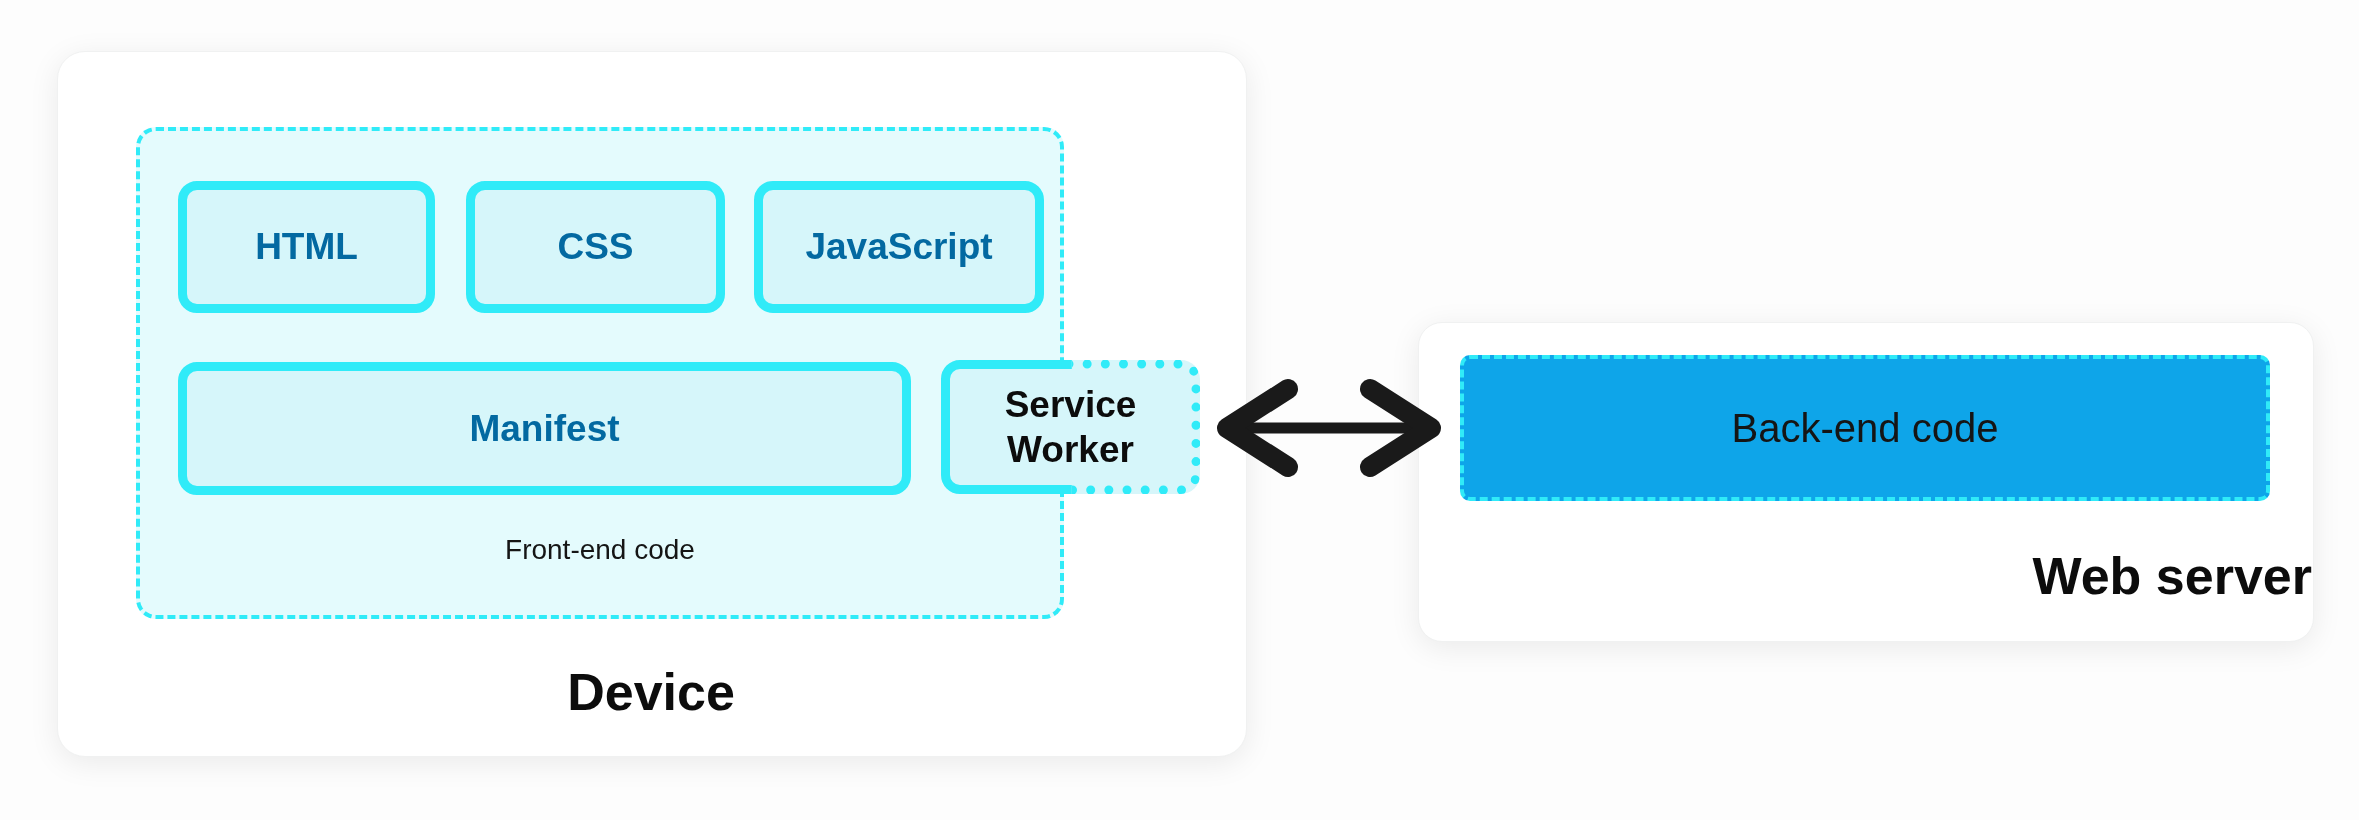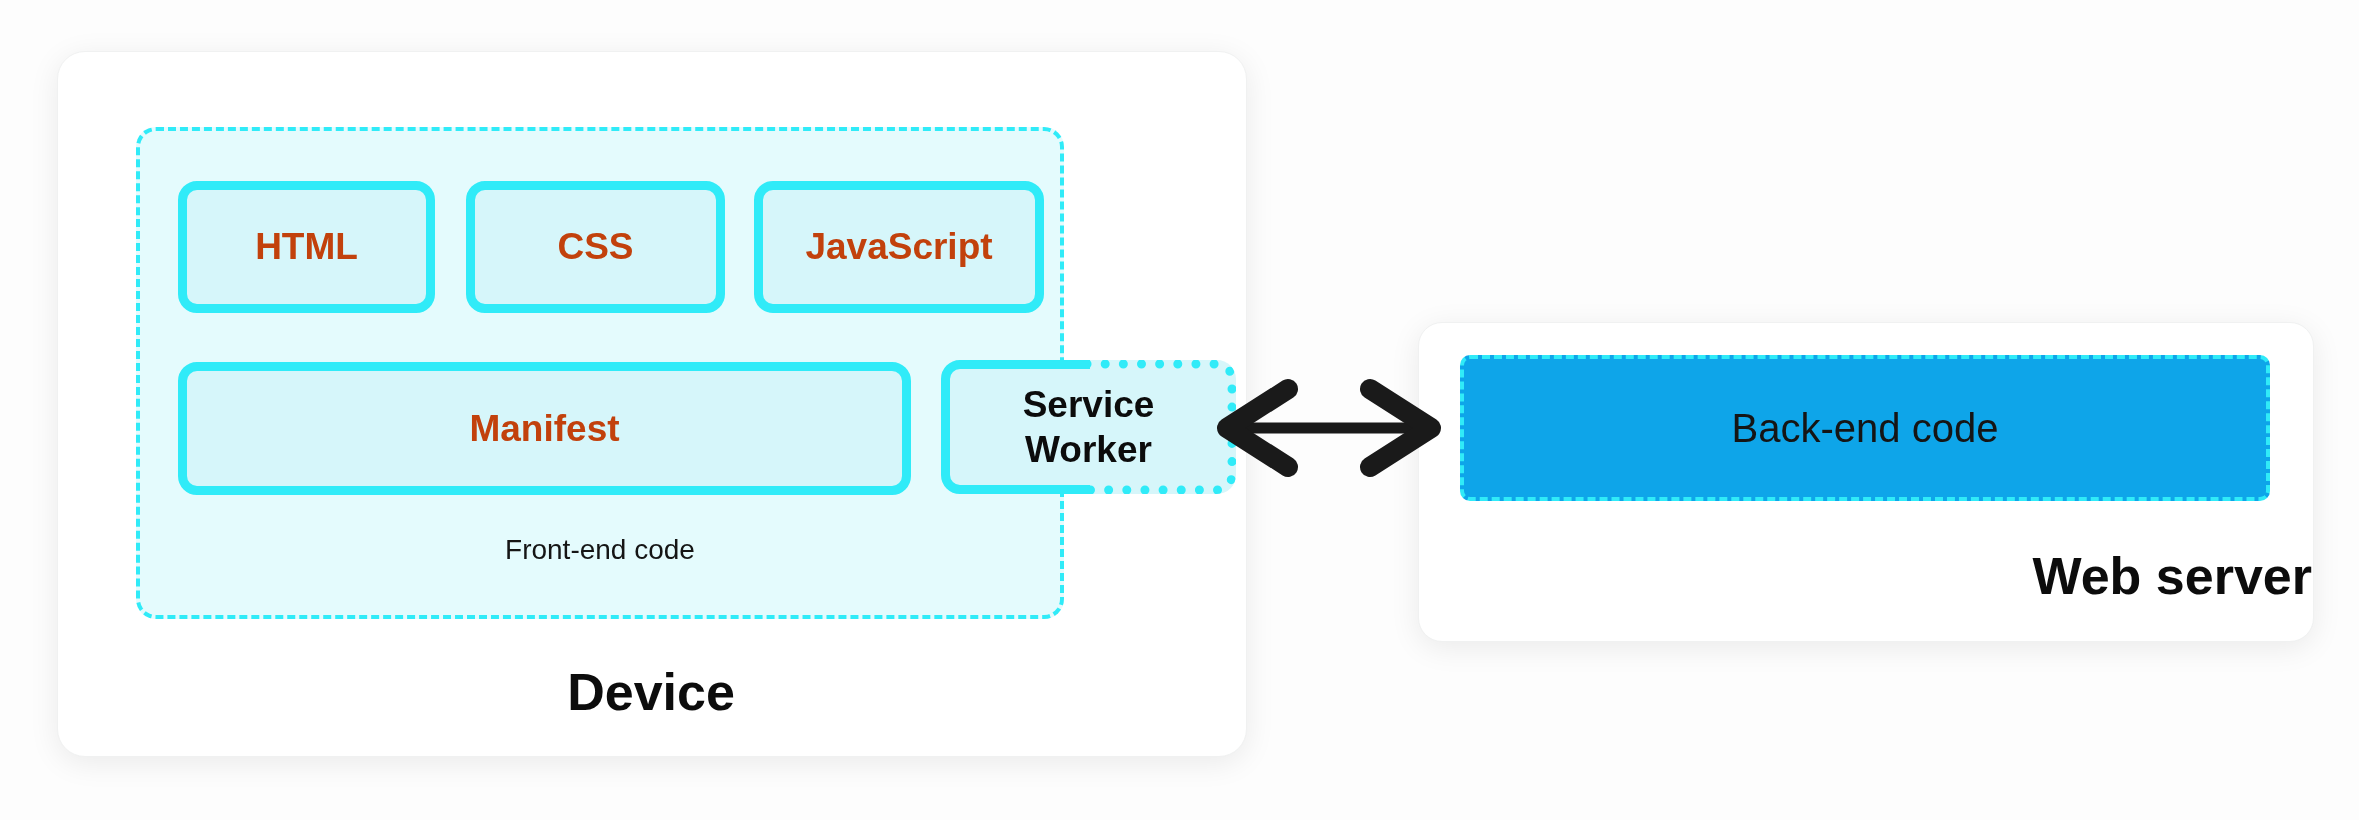--- a/index.html
+++ b/index.html
@@ -50,34 +50,33 @@
     background: #d6f6fa;
     border: 9px solid #30ebf8;
     border-radius: 19px;
     display: flex;
     align-items: center;
     justify-content: center;
     text-align: center;
     font-weight: 700;
     font-size: 37px;
     line-height: 1.22;
-    color: #c2410c;
+    color: #0369a1;
     z-index: 3;
   }
   .html-box       { left: 178px; top: 181px; width: 257px; height: 132px; }
   .css-box        { left: 466px; top: 181px; width: 259px; height: 132px; }
   .javascript-box { left: 754px; top: 181px; width: 290px; height: 132px; }
   .manifest-box   { left: 178px; top: 362px; width: 733px; height: 133px; }
   
   .sw-box {
     position: absolute;
     left: 941px; top: 360px;
     width: 259px; height: 134px;
     z-index: 4;
-    padding-left: 36px;
   }
   .sw-fill {
     position: absolute;
     inset: 0;
     background: #d6f6fa;
     border-radius: 19px;
   }
   .sw-border {
     position: absolute;
     inset: 0;

